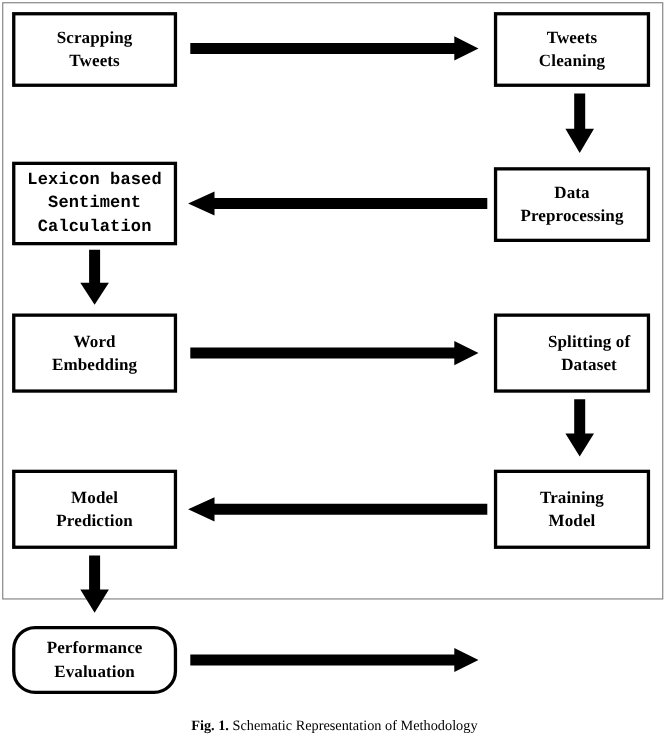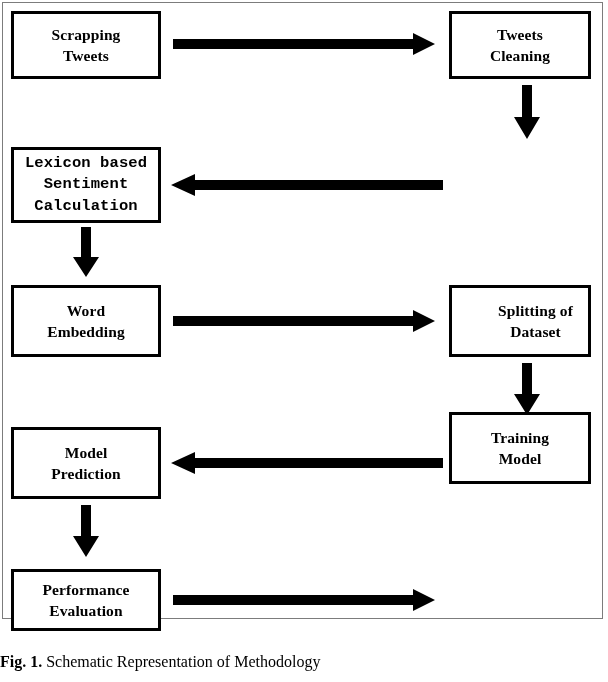--- a/index.html
+++ b/index.html
@@ -15,21 +15,21 @@
     font-family: "Liberation Serif", "DejaVu Serif", serif;
     color: #000000;
   }
 
   
   #diagram-frame {
     position: absolute;
     left: 2px;
     top: 2px;
     width: 601px;
-    height: 617px;
+    height: 543px;
     border: 1px solid #7c7c7c;
     box-sizing: border-box;
     background: #ffffff;
   }
 
   
   .node {
     position: absolute;
     box-sizing: border-box;
     border: 3px solid #000000;
@@ -56,21 +56,22 @@
     display: block;
     overflow: visible;
   }
 
   
   #caption {
     position: absolute;
     left: 0;
     top: 652px;
     width: 608px;
-    font-size: 16px;
+    text-align: center;
+    font-size: 13px;
     line-height: 1.25;
     white-space: nowrap;
   }
   #caption .cap-strong {
     font-weight: bold;
   }
   #caption .cap-rest {
     font-weight: normal;
   }
 </style>
@@ -100,20 +101,24 @@
       <path d="M8 0 H18 V32 H26 L13 54 L0 32 H8 Z" fill="#000000"></path>
     </svg>
   </div>
 
   <div class="node" style="left:8px; top:144px; width:150px; height:76px;font-family:Liberation Mono, monospace;">
     <span class="node-label">Lexicon based
 Sentiment
 Calculation</span>
   </div>
 
+  <div class="node" style="left:446px; top:149px; width:142px; height:68px;">
+    <span class="node-label">Data
+Preprocessing</span>
+  </div>
 
   <div class="arrow" style="left:168px; top:171px;">
     <svg width="272" height="22" viewBox="0 0 272 22">
       <path d="M272 6 H24 V0 L0 11 L24 22 V16 H272 Z" fill="#000000"></path>
     </svg>
   </div>
 
   <div class="arrow" style="left:70px; top:224px;">
     <svg width="26" height="50" viewBox="0 0 26 50">
       <path d="M8 0 H18 V30 H26 L13 50 L0 30 H8 Z" fill="#000000"></path>
@@ -140,38 +145,38 @@
     <svg width="26" height="52" viewBox="0 0 26 52">
       <path d="M8 0 H18 V31 H26 L13 52 L0 31 H8 Z" fill="#000000"></path>
     </svg>
   </div>
 
   <div class="node" style="left:8px; top:424px; width:150px; height:72px;">
     <span class="node-label">Model
 Prediction</span>
   </div>
 
-  <div class="node" style="left:446px; top:409px; width:142px; height:72px;">
+  <div class="node" style="left:446px; top:424px; width:142px; height:72px;">
     <span class="node-label">Training
 Model</span>
   </div>
 
   <div class="arrow" style="left:168px; top:449px;">
     <svg width="272" height="22" viewBox="0 0 272 22">
       <path d="M272 6 H24 V0 L0 11 L24 22 V16 H272 Z" fill="#000000"></path>
     </svg>
   </div>
 
   <div class="arrow" style="left:70px; top:502px;">
     <svg width="26" height="52" viewBox="0 0 26 52">
       <path d="M8 0 H18 V31 H26 L13 52 L0 31 H8 Z" fill="#000000"></path>
     </svg>
   </div>
 
-  <div class="node" style="left:8px; top:566px; width:150px; height:62px;">
+  <div class="node" style="left:8px; top:566px; width:150px; height:62px;border-radius:21px;">
     <span class="node-label">Performance
 Evaluation</span>
   </div>
 
 
   <div class="arrow" style="left:170px; top:586px;">
     <svg width="262" height="22" viewBox="0 0 262 22">
       <path d="M0 6 H240 V0 L262 11 L240 22 V16 H0 Z" fill="#000000"></path>
     </svg>
   </div>

